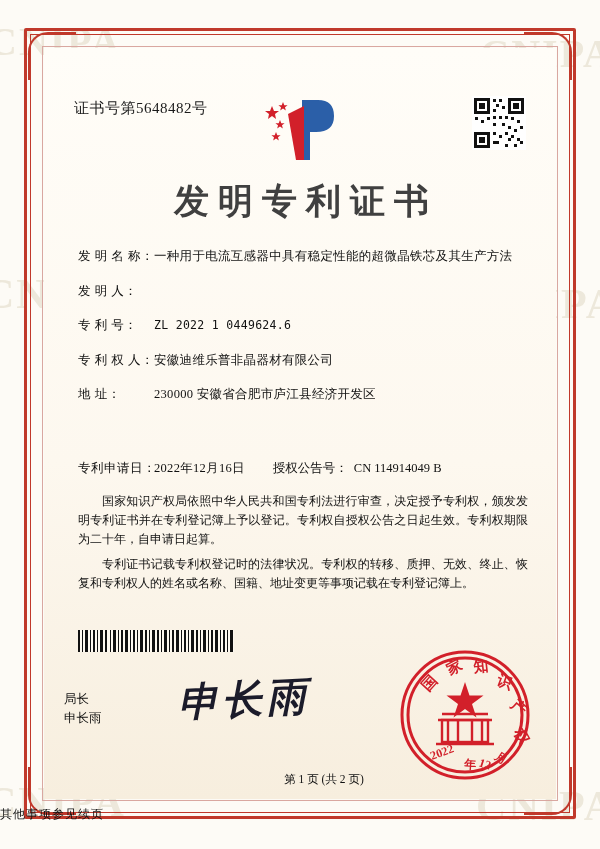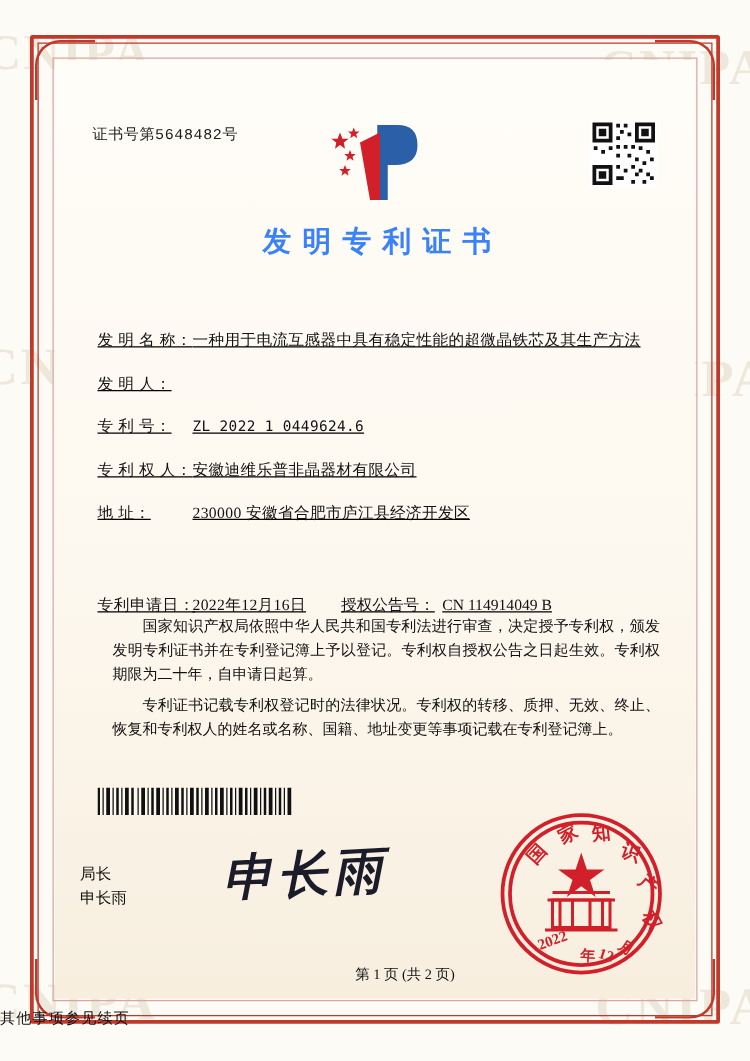--- a/index.html
+++ b/index.html
@@ -61,51 +61,51 @@
   .paper {
     position: absolute;
     left: 44px; top: 48px; right: 44px; bottom: 50px;
     background: linear-gradient(180deg, #fffdf8 0%, #fdf8ef 55%, #f7eede 100%);
   }
 
   
   .cert-no {
     position: absolute;
     left: 74px; top: 99px;
-    font-family: Liberation Mono, monospace;
-    font-size: 12px;
+    font-family: Liberation Serif, serif;
+    font-size: 15px;
     color: #1a1a1a;
     letter-spacing: .5px;
   }
   .logo {
     position: absolute;
     left: 258px; top: 94px;
     width: 92px; height: 72px;
   }
   .qr {
     position: absolute;
     right: 74px; top: 96px;
     width: 54px; height: 54px;
   }
   .title {
     position: absolute;
     left: 0; right: 0; top: 178px;
     text-align: center;
     font-family: "Liberation Serif", "DejaVu Serif", serif;
-    font-size: 23px;
+    font-size: 35px;
     font-weight: bold;
     letter-spacing: 9px;
-    color: #3b82f6;
+    color: #404040;
     margin-left: 12px;
   }
 
   
   .fields {
     position: absolute;
-    left: 78px; right: 70px; top: 264px; text-decoration: underline;
+    left: 78px; right: 70px; top: 248px;
   }
   .row {
     display: flex;
     align-items: baseline;
     margin-bottom: 17.5px;
     font-family: "Liberation Serif", "DejaVu Serif", serif;
     font-size: 12.5px;
     color: #111;
   }
   .row .lbl {
@@ -139,21 +139,21 @@
   .paras {
     position: absolute;
     left: 78px; right: 72px; top: 492px;
     font-family: "Liberation Serif", "DejaVu Serif", serif;
     font-size: 12px;
     line-height: 19px;
     color: #111;
     text-align: justify;
   }
   .paras p {
-    margin: 0 0 6px 12px;
+    margin: 0 0 6px 0;
     text-indent: 24px;
   }
 
   
   .barcode {
     position: absolute;
     left: 78px; top: 630px;
     width: 156px; height: 22px;
   }
 

